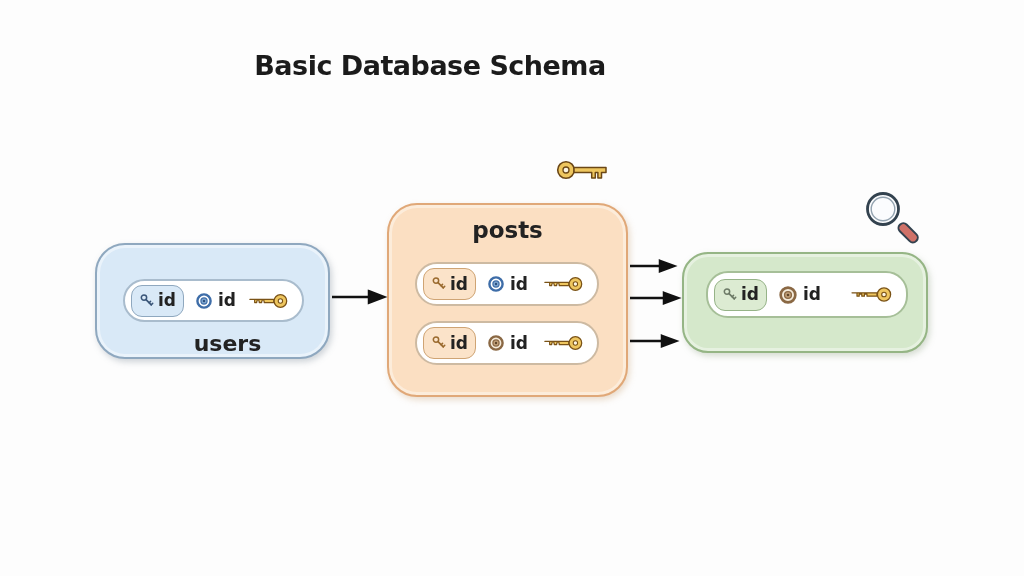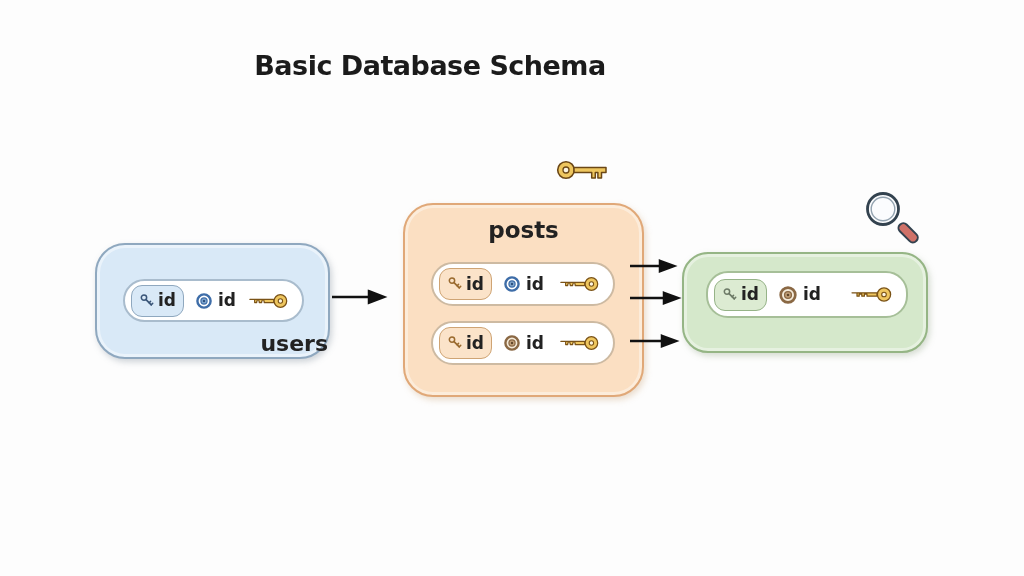--- a/index.html
+++ b/index.html
@@ -21,29 +21,28 @@
   .entity{border-radius:30px;box-sizing:border-box;}
   .entity-users{
     left:95px;top:243px;width:235px;height:116px;
     background:#d9e9f7;border:2.5px solid #8fa8bf;
     box-shadow:2px 3px 6px rgba(120,135,150,.35), inset 0 0 0 3px rgba(255,255,255,.45);
   }
   .entity-posts{
     left:387px;top:203px;width:241px;height:194px;
     background:#fbdfc2;border:2.5px solid #e0a878;
     box-shadow:2px 3px 6px rgba(200,160,115,.35), inset 0 0 0 3px rgba(255,255,255,.4);
-    margin-left:16px;
   }
   .entity-comments{
     left:682px;top:252px;width:246px;height:101px;border-radius:26px;
     background:#d5e8cb;border:2.5px solid #95b585;
     box-shadow:2px 3px 6px rgba(140,160,130,.35), inset 0 0 0 3px rgba(255,255,255,.4);
   }
   .entity-label{
-    left:0;width:100%;text-align:right;
+    left:15px;width:100%;text-align:center;
     font-size:22px;font-weight:700;color:#222;
   }
   .entity-title-top{
     left:0;top:12px;width:100%;text-align:center;
     font-size:23px;font-weight:700;color:#222;
   }
 
   
   .field-pill{
     box-sizing:border-box;border-radius:22px;background:#ffffff;

